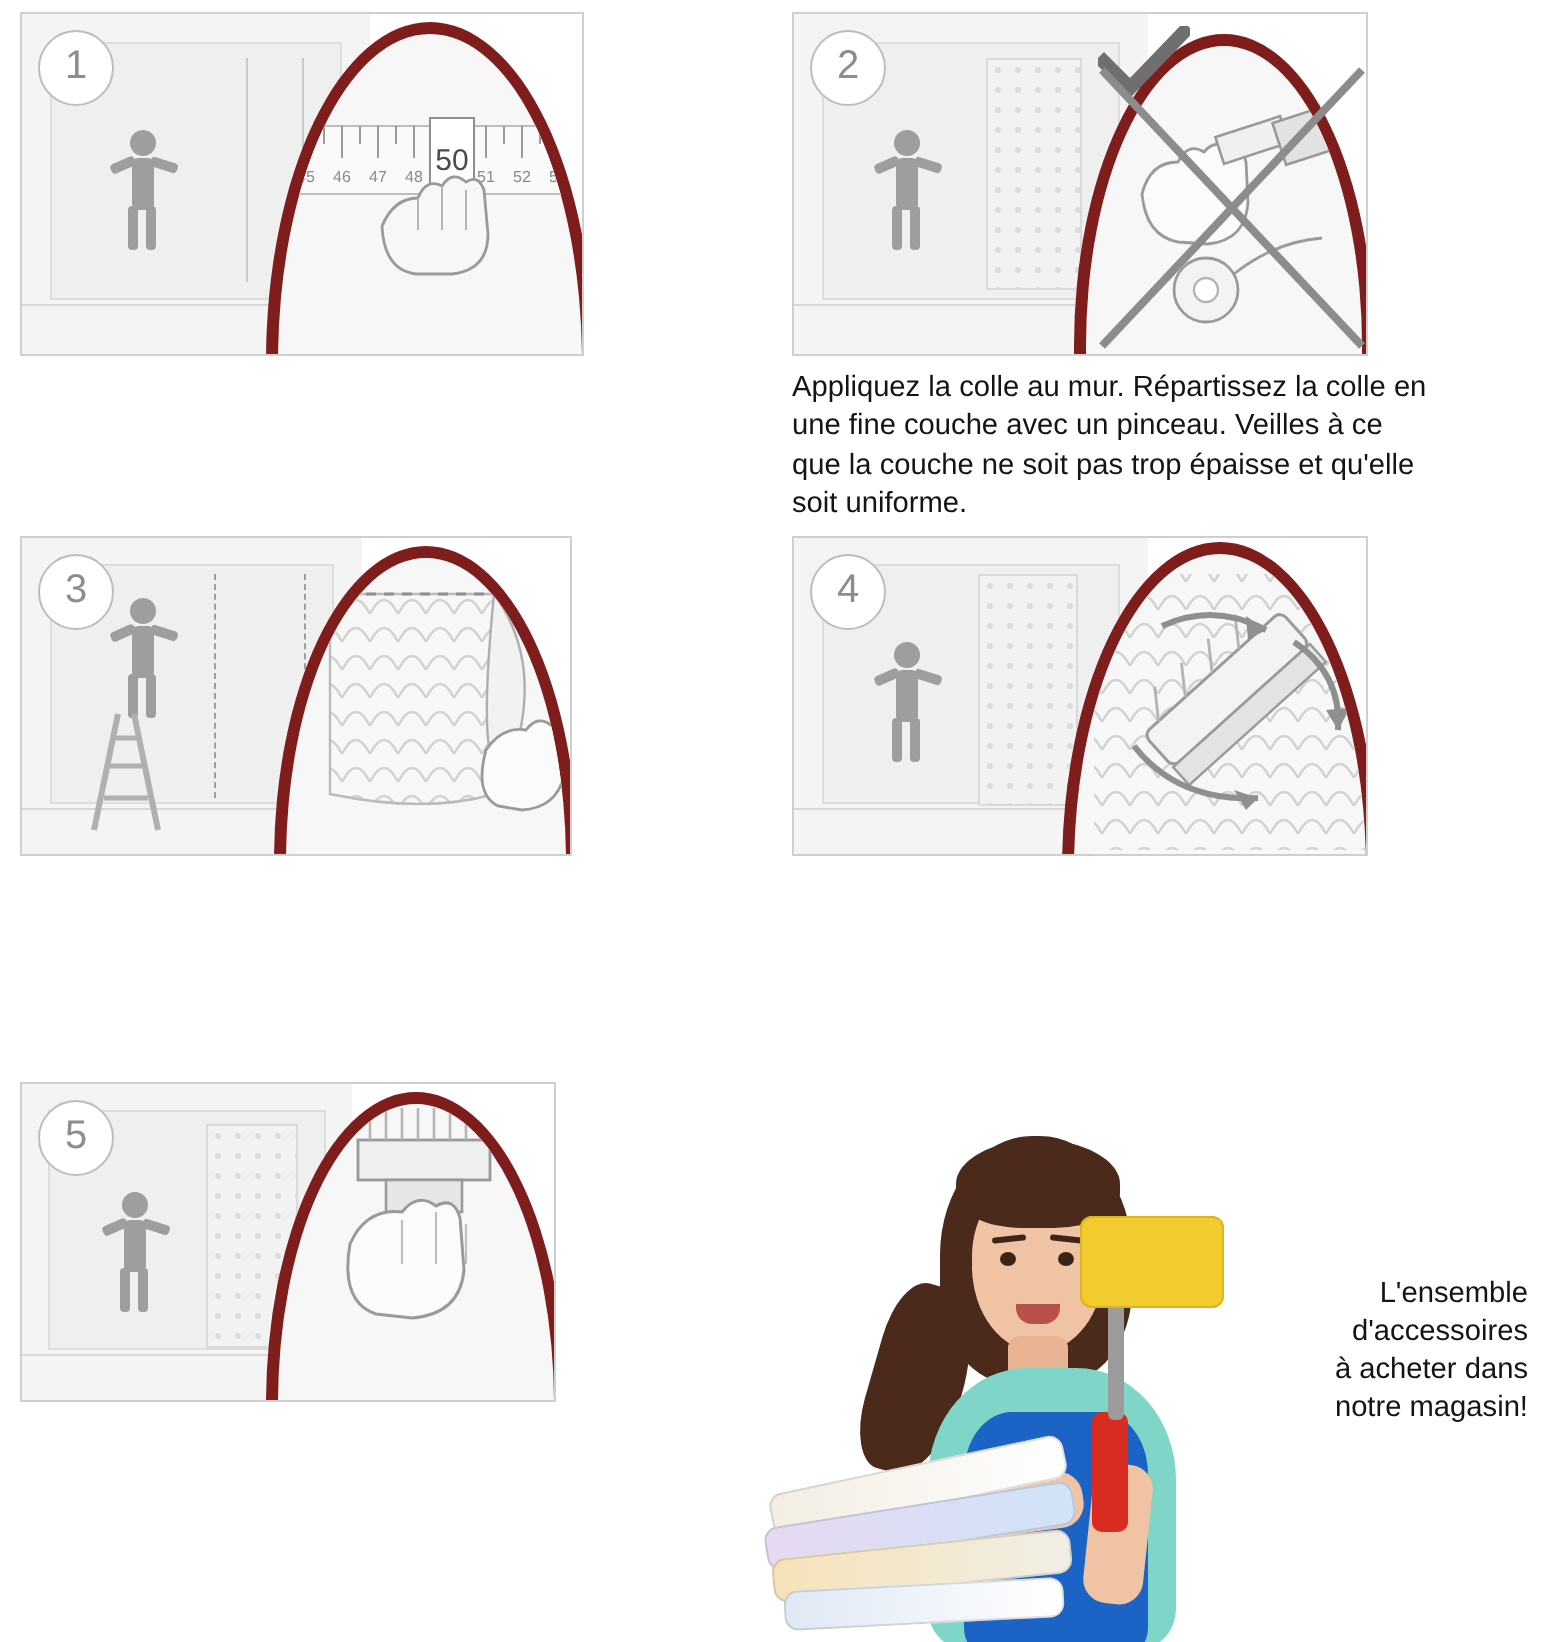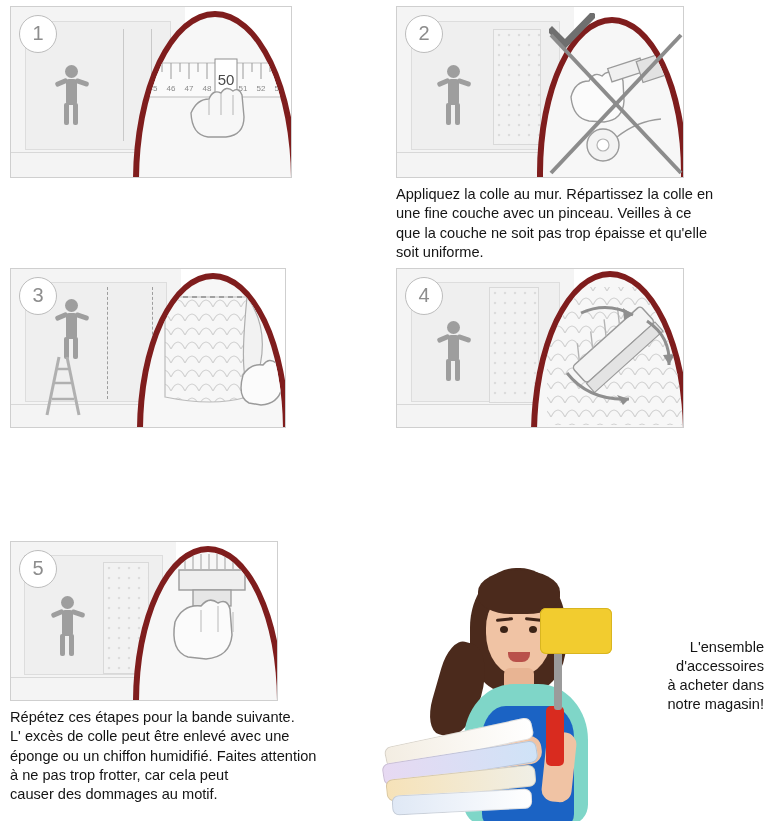--- a/index.html
+++ b/index.html
@@ -486,25 +486,20 @@
           </g>
           <rect x="54" y="38" width="38" height="16" fill="#e6e6e6" stroke="#9a9a9a" stroke-width="1.3"></rect>
 
           <path d="M36 70 q8 -18 26 -16 q8 -10 17 -3 q9 -5 12 6 l2 26 q-2 22 -26 24 l-18 -2 q-18 -6 -13 -35 z" fill="#fbfbfb" stroke="#9a9a9a" stroke-width="1.5"></path>
           <path d="M62 58 l0 22 M79 54 l0 26 M94 60 l0 20" fill="none" stroke="#bfbfbf" stroke-width="1.1"></path>
         </svg>
       </div>
 
       <div class="badge">5</div>
     </div>
-    <div class="caption">Répétez ces étapes pour la bande suivante.
-L' excès de colle peut être enlevé avec une
-éponge ou un chiffon humidifié. Faites attention
-à ne pas trop frotter, car cela peut
-causer des dommages au motif.</div>
   </div>
 
   <div class="photo" style="left:378px; top:556px; width:260px; height:265px;">
 
     <div class="p-hair-back" style="left:92px; top:12px; width:96px; height:124px;"></div>
 
     <div class="p-hair-back" style="left:58px; top:86px; width:46px; height:96px; border-radius:40% 60% 60% 40%; transform:rotate(16deg);"></div>
 
     <div class="p-face" style="left:108px; top:34px; width:66px; height:86px;"></div>
     <div class="p-hair-top" style="left:100px; top:14px; width:82px; height:44px;"></div>

